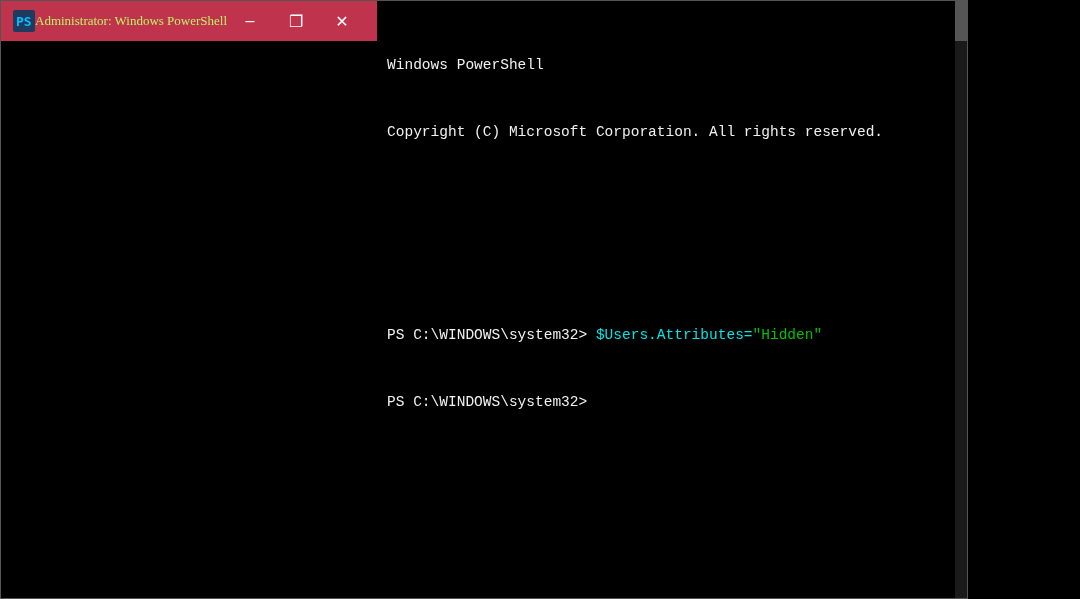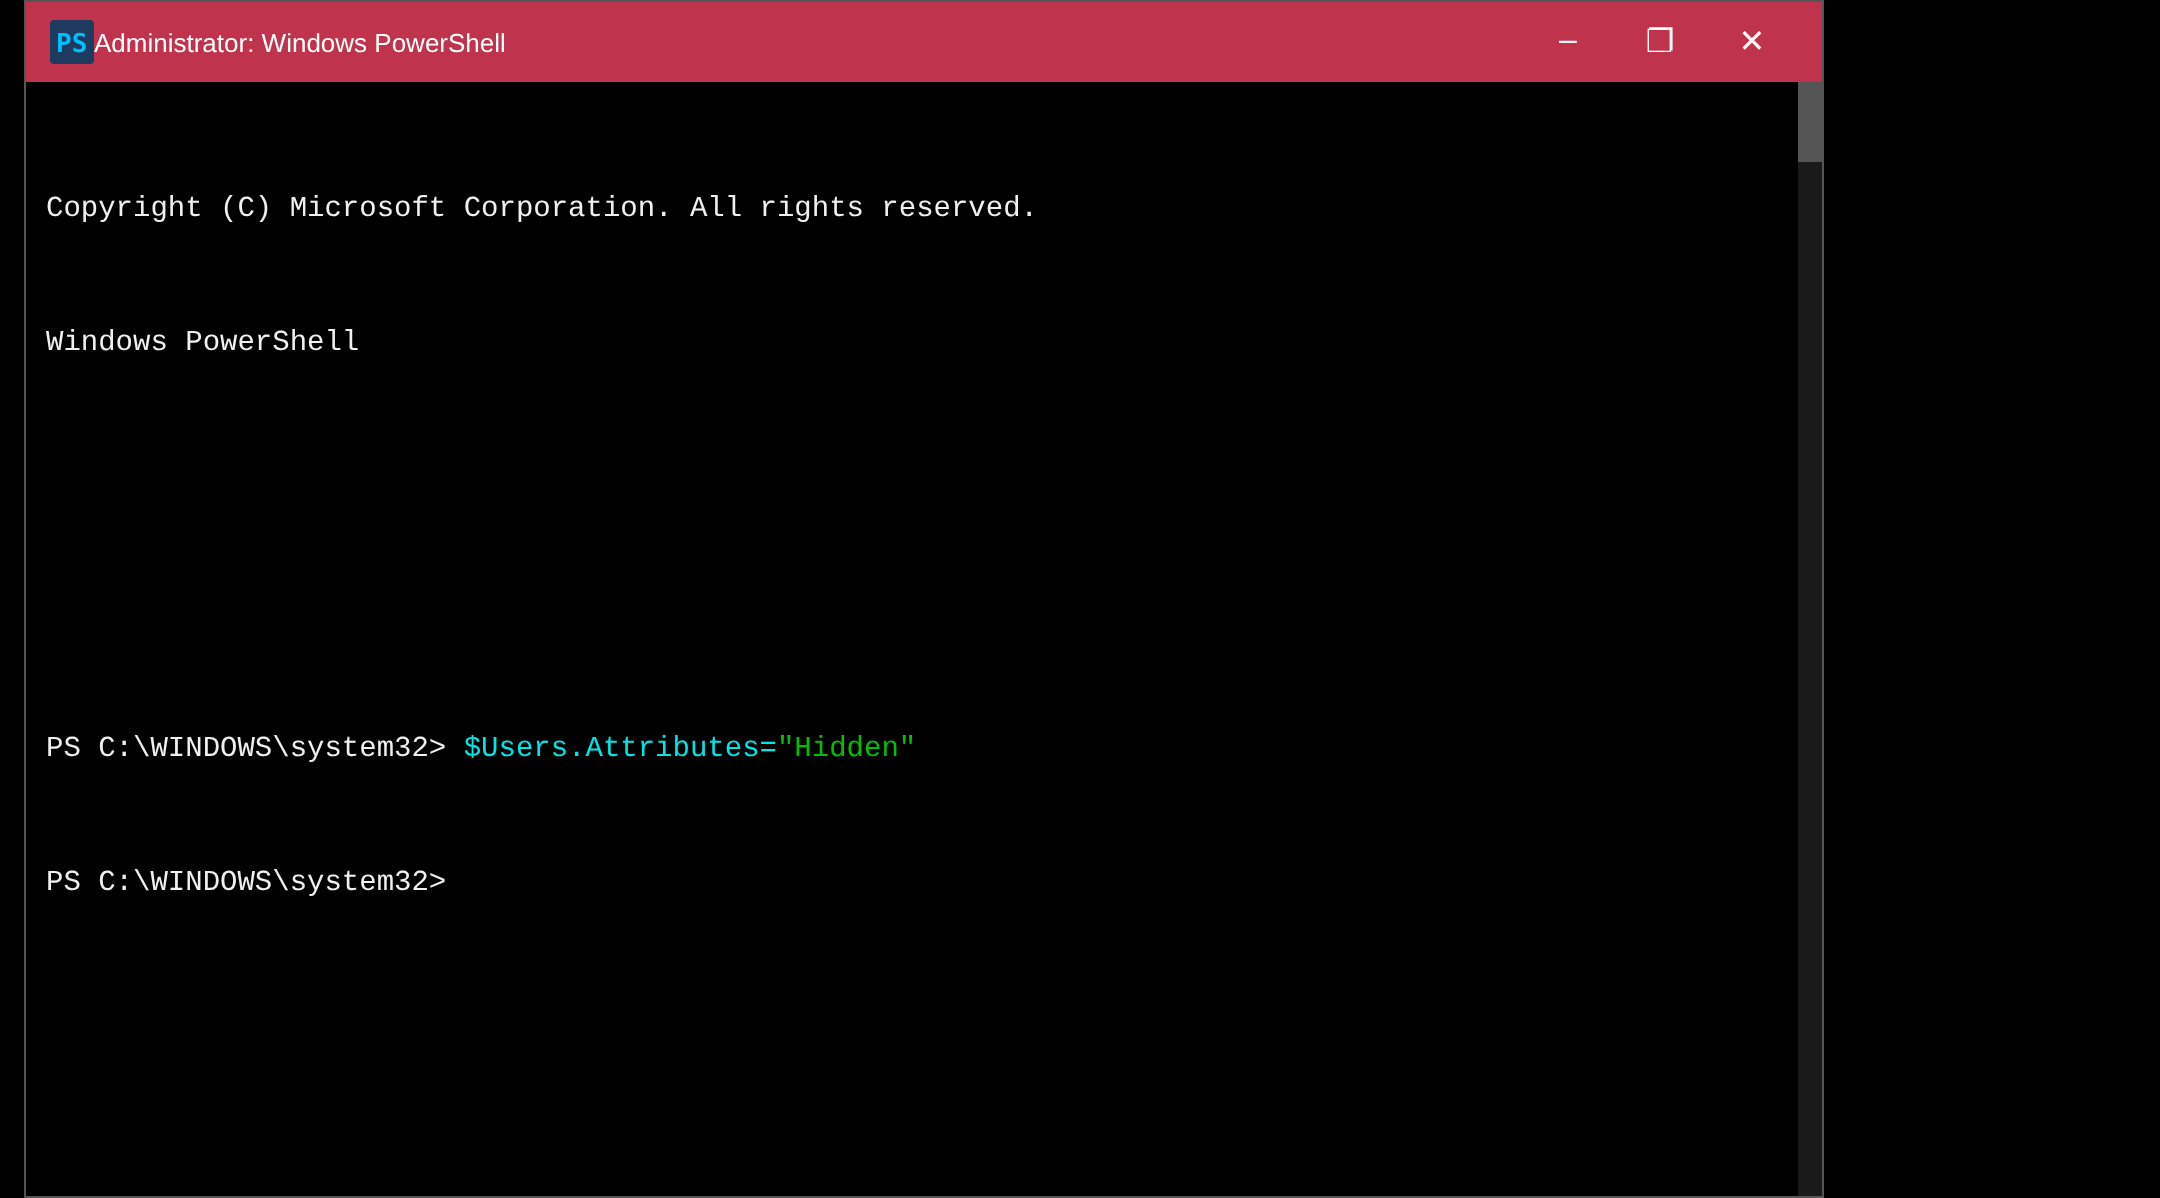--- a/index.html
+++ b/index.html
@@ -6,41 +6,40 @@
 
     body {
       width: 1080px;
       height: 599px;
       font-family: 'Courier New', Courier, monospace;
       background: #000;
       overflow: hidden;
     }
 
     .window {
-      width: 900px;
+      width: 968px;
       height: 599px;
       display: flex;
-      flex-direction: column;
+      flex-direction: row;
       border: 1px solid #555;
-      margin-left: 12px;
     }
 
     .titlebar {
       background: #c0334d;
       height: 40px;
       display: flex;
       align-items: center;
       padding: 0 12px;
       flex-shrink: 0;
       user-select: none;
     }
 
     .titlebar-title {
-      color: #ffffff;
-      font-family: Liberation Sans, sans-serif;
+      color: #bef264;
+      font-family: Liberation Serif, serif;
       font-size: 13px;
       font-weight: 400;
       flex: 1;
     }
 
     .titlebar-controls {
       display: flex;
       gap: 0;
     }
 
@@ -121,22 +120,22 @@
     <span class="titlebar-title">Administrator: Windows PowerShell</span>
     <div class="titlebar-controls">
       <button class="titlebar-btn">–</button>
       <button class="titlebar-btn">❐</button>
       <button class="titlebar-btn close">✕</button>
     </div>
   </div>
 
   <div class="terminal-body">
     <div class="terminal-content">
+      <span class="line white">Windows PowerShell</span>
       <span class="line white">Copyright (C) Microsoft Corporation. All rights reserved.</span>
-      <span class="line white">Windows PowerShell</span>
       <span class="line"> </span>
       <span class="line"> </span>
       <span class="line"><span class="prompt">PS C:\WINDOWS\system32&gt; </span><span class="cyan">$Users.Attributes=</span><span class="green">"Hidden"</span></span>
       <span class="line"><span class="prompt">PS C:\WINDOWS\system32&gt; </span></span>
     </div>
     <div class="scrollbar">
       <div class="scrollbar-thumb"></div>
     </div>
   </div>
 </div>

